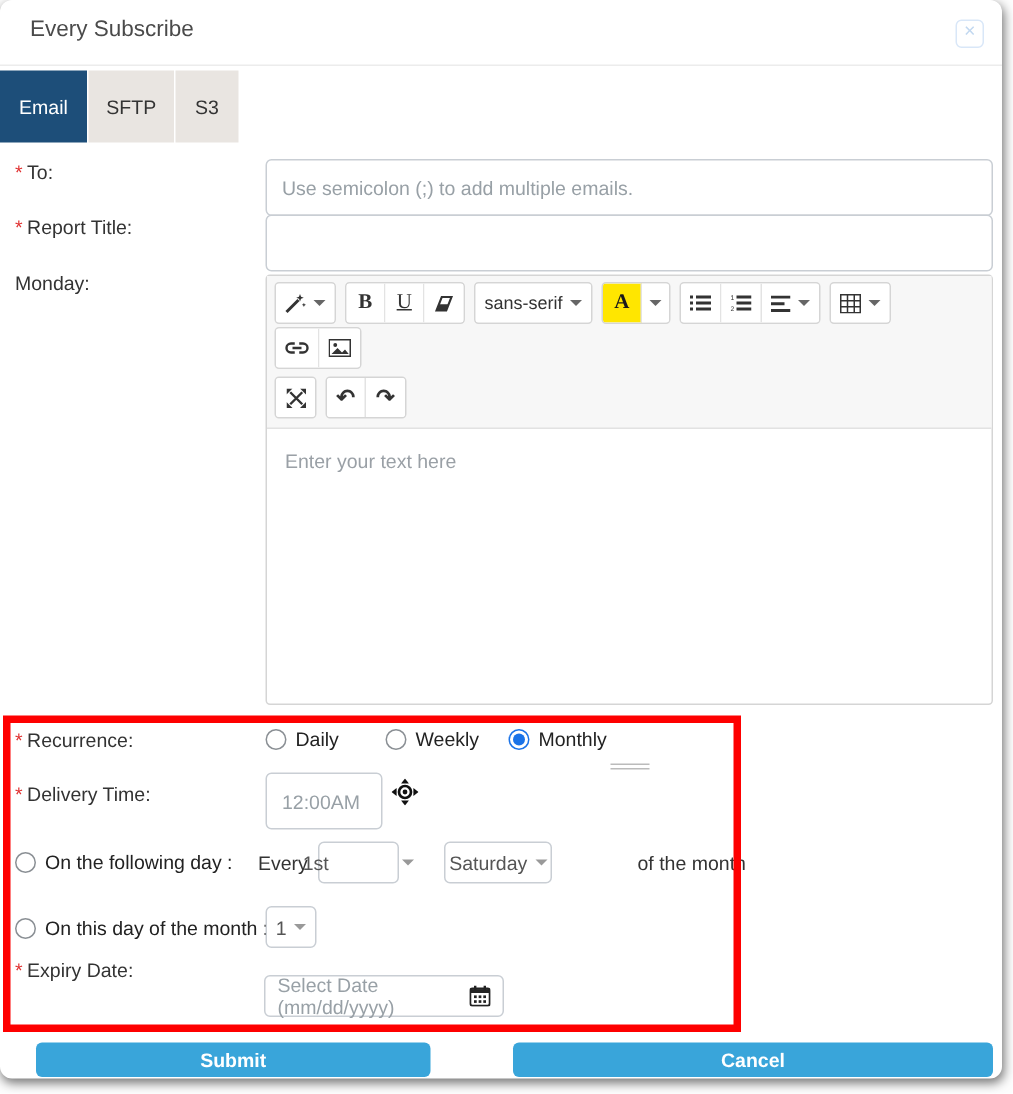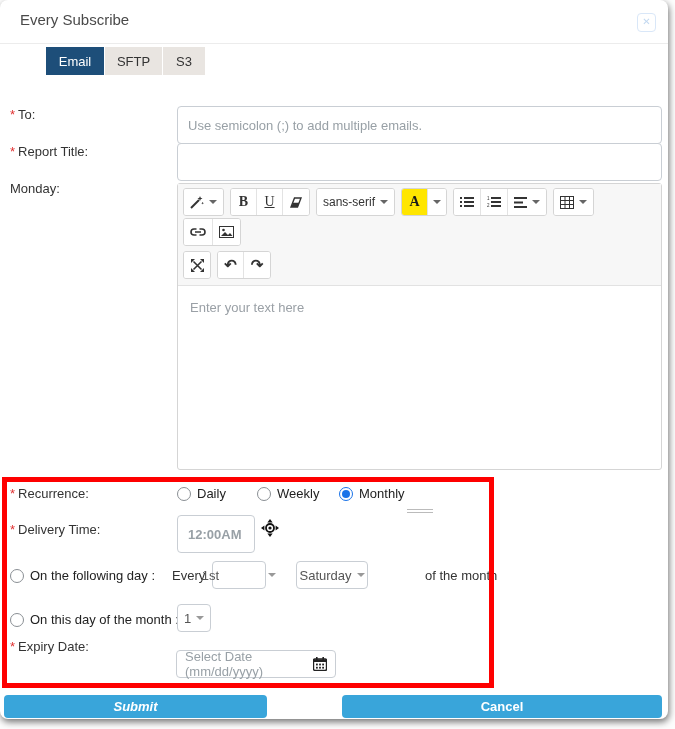--- a/index.html
+++ b/index.html
@@ -6,21 +6,21 @@
     font-family:"Liberation Sans",sans-serif;-webkit-font-smoothing:antialiased;}
   .dialog{position:absolute;left:0;top:0;width:668px;height:719px;background:#fff;
     border-radius:8px;box-shadow:1px 3px 7px rgba(0,0,0,.55);}
   .abs{position:absolute;}
   
   .title{left:20px;top:11px;font-size:15px;color:#4a4a4a;}
   .close-btn{right:12px;top:13px;width:17px;height:17px;border:1px solid #d9e7f8;border-radius:4px;
     color:#c2d8f0;font-size:10px;line-height:16px;text-align:center;cursor:pointer;background:#fff;}
   .hdr-line{left:0;top:43px;width:668px;height:1px;background:#ececec;}
   
-  .tab{top:47px;height:28px;font-size:13px;display:flex;align-items:center;justify-content:center;cursor:pointer;margin-left:46px;}
+  .tab{top:47px;height:48px;font-size:13px;display:flex;align-items:center;justify-content:center;cursor:pointer;}
   .tab-active{background:#1d4e79;color:#fff;}
   .tab-idle{background:#e9e5e1;color:#333;}
   
   .lbl{font-size:13px;color:#333;}
   .req{color:#e03131;margin-right:3px;}
   .inp{border:1px solid #c9ced4;border-radius:4px;font-size:13px;color:#444;background:#fff;
     font-family:"Liberation Sans",sans-serif;box-sizing:border-box;padding:18px 10px;outline:none;}
   .inp::placeholder{color:#98a0a6;}
   
   .editor{left:177px;top:183px;width:485px;height:287px;border:1px solid #d5d5d5;border-radius:3px;box-sizing:border-box;background:#fff;}
@@ -215,21 +215,21 @@
   <div class="abs" style="left:257px;top:485px;">
     <span class="radio"></span><span class="opt-lbl">Weekly</span>
   </div>
   <div class="abs" style="left:339px;top:485px;">
     <span class="radio sel"></span><span class="opt-lbl">Monthly</span>
   </div>
 
   <div class="abs lbl" style="left:10px;top:522px;">
     <span class="req">*</span><span>Delivery Time:</span>
   </div>
-  <input class="abs inp" style="left: 177px; top: 515px; width: 78px; height: 27px; color: rgb(152, 160, 166); text-align: left; font-weight: bold;" value="12:00AM">
+  <input class="abs inp" style="left: 177px; top: 515px; width: 78px; height: 27px; color: rgb(152, 160, 166); text-align: left;" value="12:00AM">
   <div class="abs" style="left:261px;top:519px;">
     <svg width="18" height="18" viewBox="0 0 18 18">
         <g fill="#111">
           <circle cx="9" cy="9" r="4" fill="none" stroke="#111" stroke-width="1.8"></circle>
           <circle cx="9" cy="9" r="1.6"></circle>
           <path d="M9 0 l2.6 3.4 h-5.2 Z"></path>
           <path d="M9 18 l2.6-3.4 h-5.2 Z"></path>
           <path d="M0 9 l3.4-2.6 v5.2 Z"></path>
           <path d="M18 9 l-3.4-2.6 v5.2 Z"></path>
         </g>
@@ -276,15 +276,15 @@
             <rect x="3" y="9.8" width="1.8" height="1.8"></rect>
             <rect x="6.1" y="9.8" width="1.8" height="1.8"></rect>
             <rect x="9.2" y="9.8" width="1.8" height="1.8"></rect>
           </g>
         </svg>
     </span>
   </div>
 
   <div class="abs red-box"></div>
 
-  <button class="abs btn" style="left:4px;width:263px;font-style:italic;">Submit</button>
+  <button class="abs btn" style="left:24px;width:263px;">Submit</button>
   <button class="abs btn" style="left:342px;width:320px;">Cancel</button>
 </div>
 
 </body></html>

